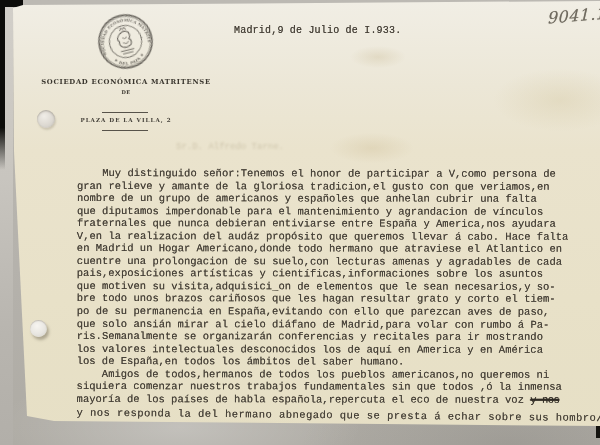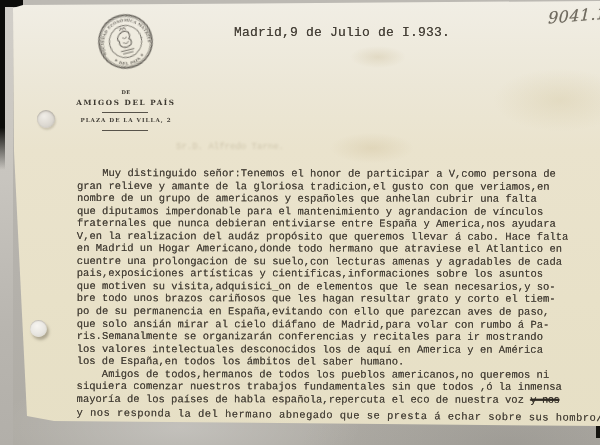--- a/index.html
+++ b/index.html
@@ -57,21 +57,21 @@
   .lh-2{top:89px;font-size:5px;letter-spacing:.5px;font-weight:bold;}
   .lh-3{top:98px;font-size:7.2px;letter-spacing:1.6px;}
   .lh-addr{top:117px;font-size:5.6px;letter-spacing:1px;color:#45413a;}
   .lh-rule{position:absolute;height:1px;background:#57534a;width:46px;left:102px;}
   .rule-1{top:112px;}
   .rule-2{top:130px;}
 
   
   .typed{font-family:"Liberation Mono","DejaVu Sans Mono",monospace;color:#454038;
     text-shadow:0 0 .6px rgba(62,52,40,.75);}
-  .dateline{position:absolute;left:234px;top:25px;font-size:13px;letter-spacing:.2px;}
+  .dateline{position:absolute;left:234px;top:25px;font-size:10px;letter-spacing:.2px;}
   .faint-line{position:absolute;left:176px;top:142px;font-size:9px;
     color:rgba(150,138,105,.85);opacity:.38;filter:blur(1.1px);text-shadow:none;}
   .body-block{position:absolute;left:77px;top:167px;font-size:10.5px;
     line-height:12.55px;white-space:pre;transform:rotate(.1deg);transform-origin:left top;}
   .tline{height:12.55px;}
   .tline:last-child{transform:rotate(.5deg) translateY(1.5px);transform-origin:left center;
     letter-spacing:.45px;}
   .struck{text-decoration:line-through;text-decoration-thickness:2.2px;
     font-weight:normal;color:#2f2b24;letter-spacing:-.5px;}
 </style>
@@ -102,22 +102,22 @@
         <path id="arcBot" d="M14,46 A20,20 0 0 0 46,46"></path>
       </defs>
       <text font-family="DejaVu Serif,serif" font-size="3.8" font-weight="bold" fill="#46423c" letter-spacing="0.25">
         <textPath href="#arcTop">SOCIEDAD ECONÓMICA MATRITENSE DE AMIGOS</textPath>
       </text>
       <text font-family="DejaVu Serif,serif" font-size="4" font-weight="bold" fill="#46423c" letter-spacing="0.4">
         <textPath href="#arcBot">✶ DEL PAIS ✶</textPath>
       </text>
     </svg>
 
+    <div class="lh lh-1">SOCIEDAD ECONÓMICA MATRITENSE</div>
     <div class="lh lh-2">DE</div>
-    <div class="lh lh-3">AMIGOS DEL PAÍS</div>
     <div class="lh-rule rule-1"></div>
     <div class="lh lh-addr">PLAZA DE LA VILLA, 2</div>
     <div class="lh-rule rule-2"></div>
 
     <div class="typed dateline">Madrid,9 de Julio de I.933.</div>
 
     <div class="typed faint-line">Sr.D. Alfredo Tarne.</div>
 
     <div class="typed body-block"><div class="tline">    Muy distinguido señor:Tenemos el honor de participar a V,como persona de</div><div class="tline">gran relieve y amante de la gloriosa tradicion,el gusto con que veriamos,en</div><div class="tline">nombre de un grupo de americanos y españoles que anhelan cubrir una falta</div><div class="tline">que diputamos imperdonable para el mantenimiento y agrandacion de vínculos</div><div class="tline">fraternales que nunca debieran entiviarse entre España y America,nos ayudara</div><div class="tline">V,en la realizacion del audáz propósito que queremos llevar á cabo. Hace falta</div><div class="tline">en Madrid un Hogar Americano,donde todo hermano que atraviese el Atlantico en</div><div class="tline">cuentre una prolongacion de su suelo,con lecturas amenas y agradables de cada</div><div class="tline">pais,exposiciones artísticas y científicas,informaciones sobre los asuntos</div><div class="tline">que motiven su visita,adquisici_on de elementos que le sean necesarios,y so-</div><div class="tline">bre todo unos brazos cariñosos que les hagan resultar grato y corto el tiem-</div><div class="tline">po de su permanencia en España,evitando con ello que parezcan aves de paso,</div><div class="tline">que solo ansián mirar al cielo diáfano de Madrid,para volar con rumbo á Pa-</div><div class="tline">ris.Semanalmente se organizarán conferencias y recitales para ir mostrando</div><div class="tline">los valores intelectuales desconocidos los de aquí en America y en América</div><div class="tline">los de España,en todos los ámbitos del saber humano.</div><div class="tline">    Amigos de todos,hermanos de todos los pueblos americanos,no queremos ni</div><div class="tline">siquiera comenzar nuestros trabajos fundamentales sin que todos ,ó la inmensa</div><div class="tline">mayoría de los países de habla española,repercuta el eco de nuestra voz <span class="struck">y nos</span></div><div class="tline">y nos responda la del hermano abnegado que se presta á echar sobre sus hombro/</div></div>
 

